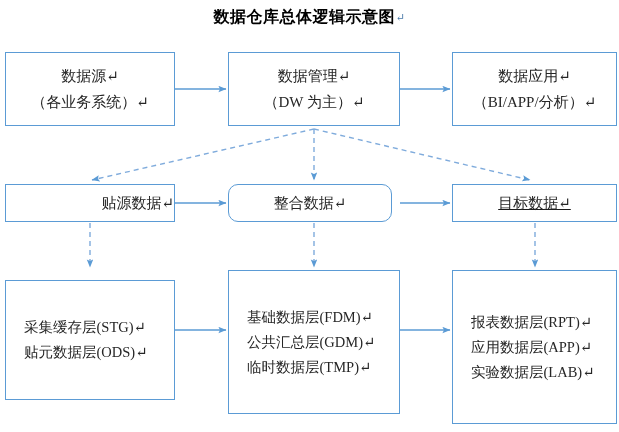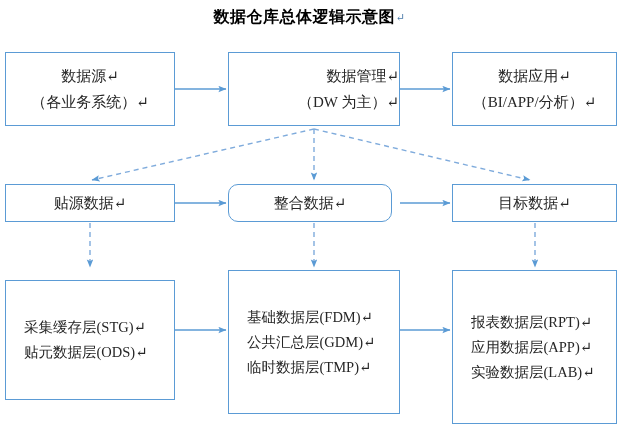--- a/index.html
+++ b/index.html
@@ -71,27 +71,27 @@
     line-height: 25px;
     white-space: nowrap;
     color: #262626;
   }
   .box.row1 .line { font-size: 15px; line-height: 26px; }
   .box.row2 .line { font-size: 15px; line-height: 20px; }
   .box.row3 .line { font-size: 14.5px; line-height: 25px; }
 
   
   #box-source      { left: 5px;   top: 52px;  width: 170px; height: 74px; }
-  #box-manage      { left: 228px; top: 52px;  width: 172px; height: 74px; align-items: flex-end; }
+  #box-manage      { left: 228px; top: 52px;  width: 172px; height: 74px; }
   #box-app         { left: 452px; top: 52px;  width: 165px; height: 74px; justify-content: center; }
 
   
-  #box-stage-src   { left: 5px;   top: 184px; width: 170px; height: 38px; }
+  #box-stage-src   { left: 5px;   top: 184px; width: 170px; height: 38px; align-items: flex-end; }
   #box-integrate   { left: 228px; top: 184px; width: 164px; height: 38px; border-radius: 10px; }
-  #box-target      { left: 452px; top: 184px; width: 165px; height: 38px; }
+  #box-target      { left: 452px; top: 184px; width: 165px; height: 38px; text-decoration: underline; }
 
   
   #box-layer-left  { left: 5px;   top: 280px; width: 170px; height: 120px; }
   #box-layer-mid   { left: 228px; top: 270px; width: 172px; height: 144px; }
   #box-layer-right { left: 452px; top: 270px; width: 165px; height: 154px; }
 
   
   #connectors {
     position: absolute;
     left: 0;

